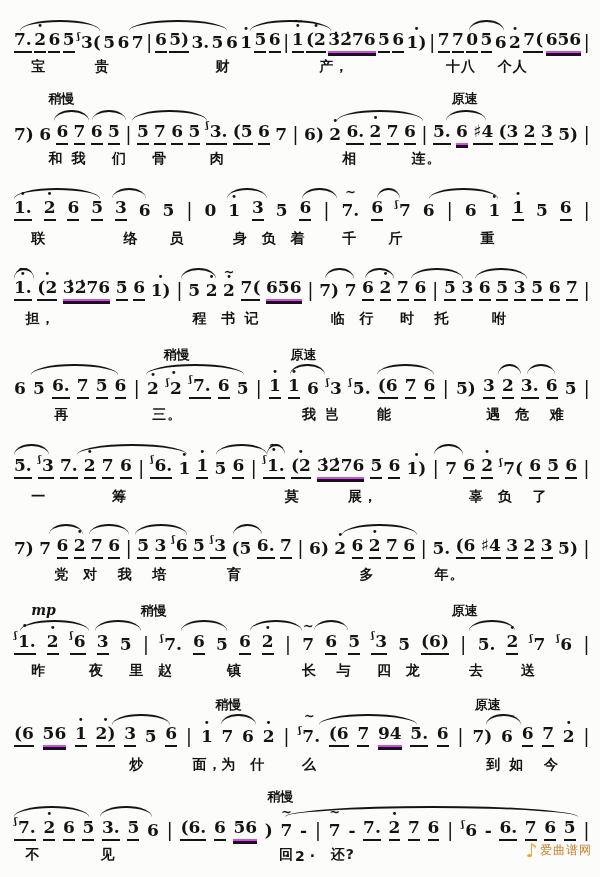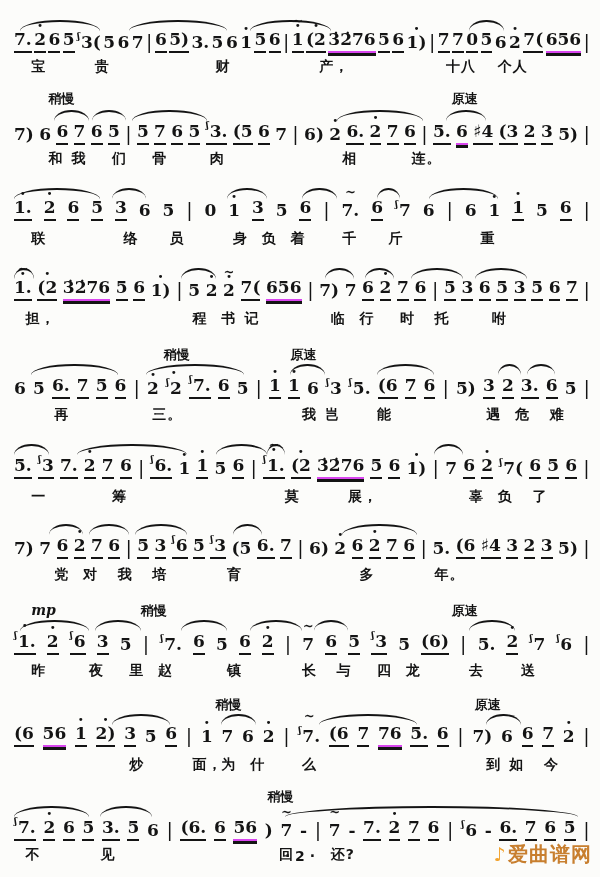--- a/index.html
+++ b/index.html
@@ -20,21 +20,21 @@
   .arc{position:absolute;top:-10px;height:9px;border-top:2px solid #141414;
        border-radius:100% 100% 0 0 / 200% 200% 0 0;}
   .lyrics{position:absolute;left:0;right:0;height:18px;}
   .lyr{position:absolute;font-size:14px;font-weight:600;white-space:nowrap;letter-spacing:1px;}
   .markers{position:absolute;left:0;right:0;height:16px;}
   .mk{position:absolute;font-size:13px;font-weight:bold;white-space:nowrap;}
   .mk.it{font-style:italic;font-family:"DejaVu Serif",serif;font-size:14px;}
   .page-num{position:absolute;left:0;right:0;text-align:center;font-size:14px;font-weight:bold;}
   .logo{position:absolute;right:8px;display:flex;align-items:center;gap:2px;cursor:pointer;}
   .logo .note{font-size:19px;line-height:1;}
-  .logo .site{font-size:20px;font-weight:bold;letter-spacing:1px;}
+  .logo .site{font-size:12px;font-weight:normal;letter-spacing:1px;}
 </style>
 </head>
 <body>
 
 <div class="page">
   <div id="systems">
       <div class="system" style="top: 30px;">
         <div class="notation">
           <span class="arc" style="left: 1%; width: 14%;"></span>
           <span class="arc" style="left: 20%; width: 17%;"></span>
@@ -452,21 +452,21 @@
           <span class="tok u1">6</span>
           <span class="tok bar">|</span>
           <span class="tok da">1</span>
           <span class="tok ">7</span>
           <span class="tok ">6</span>
           <span class="tok da">2</span>
           <span class="tok bar">|</span>
           <span class="tok m"><span class="gr">ʃ</span>7.</span>
           <span class="tok u1">(6</span>
           <span class="tok u1">7</span>
-          <span class="tok u2">76</span>
+          <span class="tok u2">94</span>
           <span class="tok u1">5.</span>
           <span class="tok u1">6</span>
           <span class="tok bar">|</span>
           <span class="tok ">7)</span>
           <span class="tok ">6</span>
           <span class="tok u1">6</span>
           <span class="tok u1">7</span>
           <span class="tok da">2</span>
           <span class="tok bar">|</span>
         </div>

